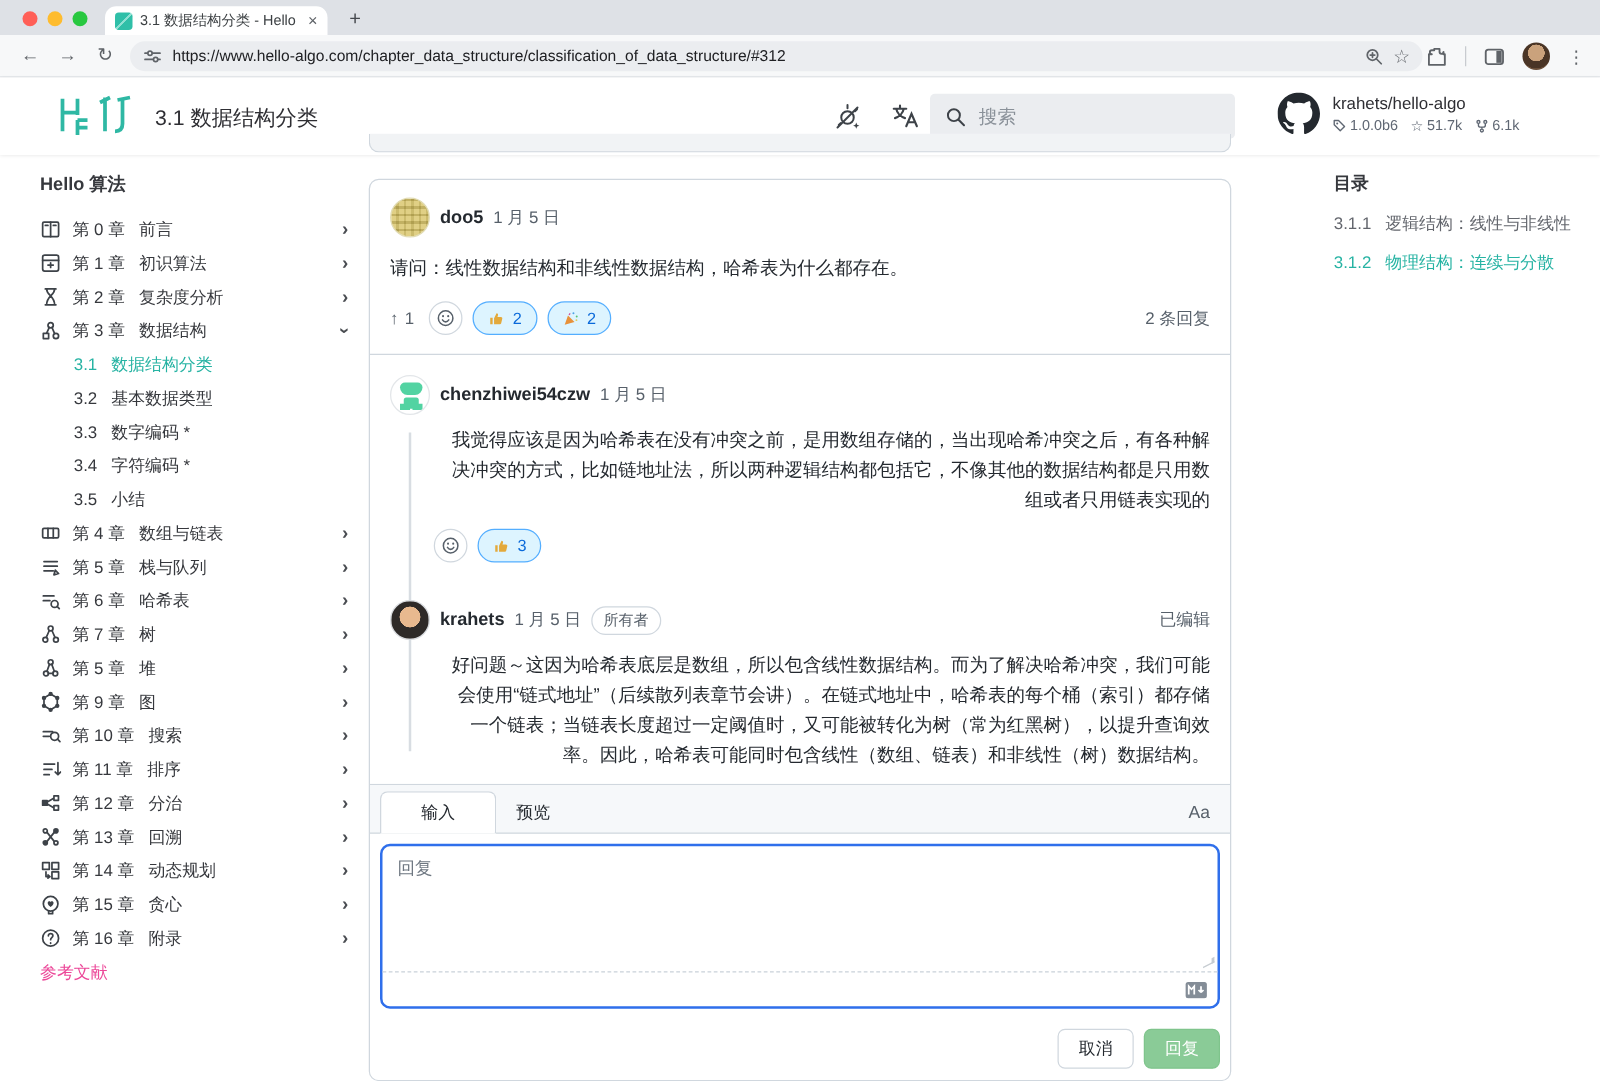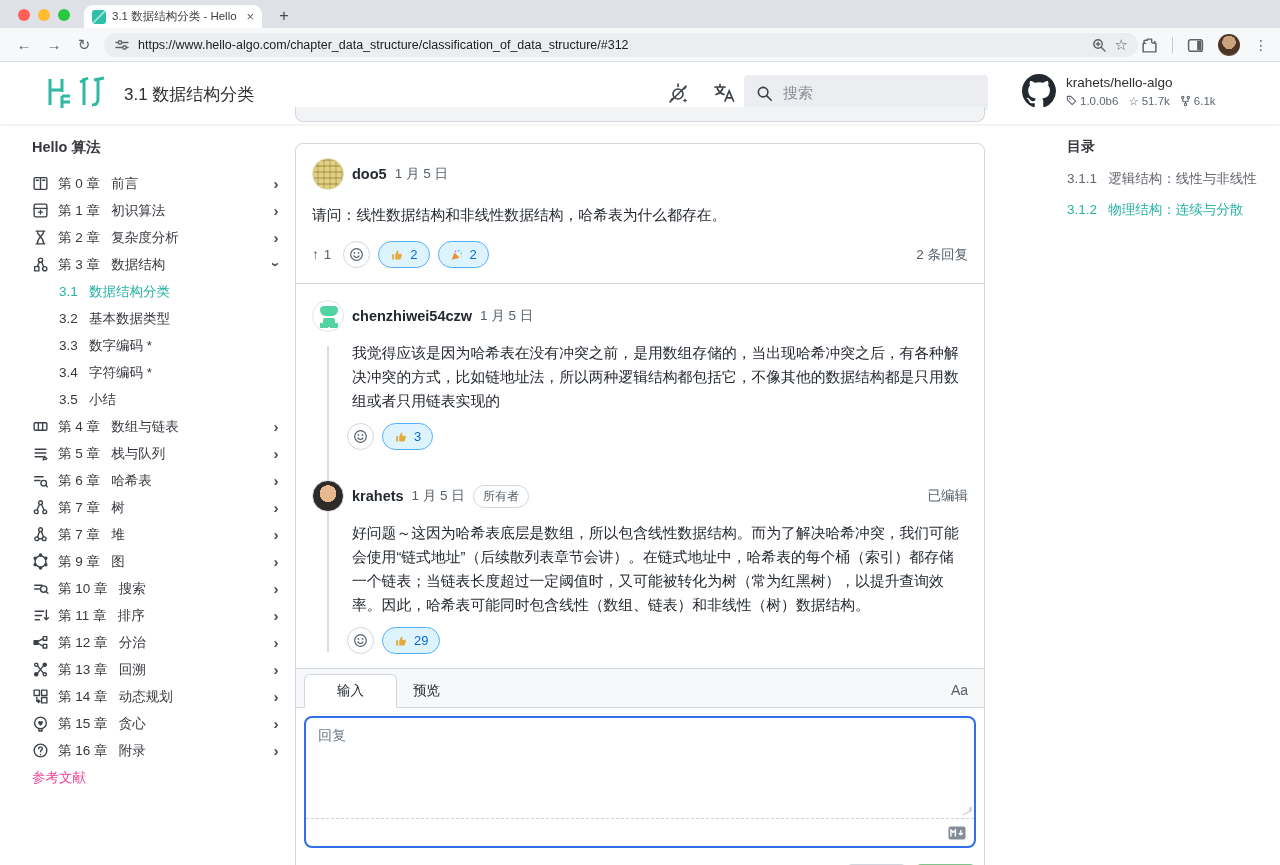--- a/index.html
+++ b/index.html
@@ -75,21 +75,21 @@
   .c-body { font-size:14.8px; line-height:24px; color:#24292f; }
   .react-row { display:flex; align-items:center; gap:8px; }
   .upvote { display:flex; align-items:center; gap:5px; font-size:13.5px; color:#57606a; margin-right:4px; }
   .smiley-btn { width:27px; height:27px; border:1px solid #d0d7de; border-radius:50%; display:flex; align-items:center; justify-content:center; background:#fff; }
   .pill { display:flex; align-items:center; gap:6px; height:27px; padding:0 11px; border-radius:14px; background:#ddf4ff; border:1px solid #54aeff; font-size:13px; color:#0969da; }
   .replies-count { margin-left:auto; font-size:13.5px; color:#57606a; }
   .comment-main { padding:14px 16px 15px 16px; }
   .comment-main .c-body { margin:13px 0 14px 0; }
   .replies { border-top:1px solid #d0d7de; position:relative; padding:0 16px; }
   .replies::before { content:""; position:absolute; left:31px; top:62px; bottom:16px; width:2px; background:#d8dde2; }
-  .reply { position:relative; padding-top:16px; }
+  .reply { position:relative; padding-top:16px;text-align:right; }
   .reply .c-body { margin:9px 0 10px 40px; }
   .reply .react-row { margin-left:35px; padding-bottom:14px; }
   .reply .avatar { position:relative; z-index:1; }
 
   
   .editor { border-top:1px solid #d0d7de; background:#fff; border-radius:0 0 8px 8px; overflow:hidden; }
   .editor-tabs { background:#f6f8fa; border-bottom:1px solid #d0d7de; display:flex; align-items:flex-end; padding:8px 16px 0 8px; height:39px; }
   .tab-write { background:#fff; border:1px solid #d0d7de; border-bottom:1px solid #fff; border-radius:6px 6px 0 0; padding:7px 32px; font-size:13.5px; color:#24292f; margin-bottom:-1px; }
   .tab-preview { padding:7px 16px; font-size:13.5px; color:#24292f; }
   .fmt-btn { margin-left:auto; font-size:14px; color:#57606a; padding-bottom:9px; }
@@ -302,21 +302,21 @@
       <span class="nl">第 7 章   树</span>
       <span class="chev">›</span>
     </div>
     <div class="nav-item">
       <svg class="ni" viewBox="0 0 16 16">
           <circle cx="8" cy="3.5" r="1.8"></circle>
           <circle cx="4.5" cy="12" r="1.8"></circle>
           <circle cx="11.5" cy="12" r="1.8"></circle>
           <path d="M7.2 5l-1.9 5.2M8.8 5l1.9 5.2M6.3 12h3.4"></path>
         </svg>
-      <span class="nl">第 7 章   堆</span>
+      <span class="nl">第 5 章   堆</span>
       <span class="chev">›</span>
     </div>
     <div class="nav-item">
       <svg class="ni" viewBox="0 0 16 16">
           <path d="M8 2l5 3v6l-5 3-5-3V5z"></path>
           <circle cx="8" cy="2" r="1" fill="#3d4248"></circle>
           <circle cx="13" cy="5" r="1" fill="#3d4248"></circle>
           <circle cx="13" cy="11" r="1" fill="#3d4248"></circle>
           <circle cx="8" cy="14" r="1" fill="#3d4248"></circle>
           <circle cx="3" cy="11" r="1" fill="#3d4248"></circle>
@@ -476,38 +476,20 @@
 
         <div class="reply">
           <div class="c-head">
             <div class="avatar av-krahets"></div>
             <span class="c-author">krahets</span>
             <span class="c-date">1 月 5 日</span>
             <span class="owner-badge">所有者</span>
             <span class="edited">已编辑</span>
           </div>
           <div class="c-body">好问题～这因为哈希表底层是数组，所以包含线性数据结构。而为了解决哈希冲突，我们可能会使用“链式地址”（后续散列表章节会讲）。在链式地址中，哈希表的每个桶（索引）都存储一个链表；当链表长度超过一定阈值时，又可能被转化为树（常为红黑树），以提升查询效率。因此，哈希表可能同时包含线性（数组、链表）和非线性（树）数据结构。</div>
-          <div class="react-row">
-            <span class="smiley-btn">
-              <svg width="15" height="15" viewBox="0 0 16 16">
-                  <g fill="none" stroke="#57606a" stroke-width="1.3" stroke-linecap="round">
-                    <circle cx="8" cy="8" r="6.2"></circle>
-                    <path d="M5.3 9.5c.7 1.1 1.6 1.7 2.7 1.7s2-.6 2.7-1.7"></path>
-                  </g>
-                  <circle cx="5.8" cy="6.3" r=".9" fill="#57606a"></circle>
-                  <circle cx="10.2" cy="6.3" r=".9" fill="#57606a"></circle>
-                </svg>
-            </span>
-            <span class="pill">
-              <svg width="14" height="14" viewBox="0 0 16 16">
-                  <path d="M2.5 7h2.2v6H2.5zM6 13V7.5l2.3-4.6c1 0 1.6.8 1.3 2l-.5 1.6h3.2c.9 0 1.4.7 1.2 1.5l-1 4c-.2.6-.8 1-1.4 1z" fill="#e3a93c"></path>
-                </svg>
-              <span>29</span>
-            </span>
-          </div>
         </div>
       </div>
 
       <div class="editor">
         <div class="editor-tabs">
           <div class="tab-write">输入</div>
           <div class="tab-preview">预览</div>
           <div class="fmt-btn">Aa</div>
         </div>
         <div class="editor-body">

